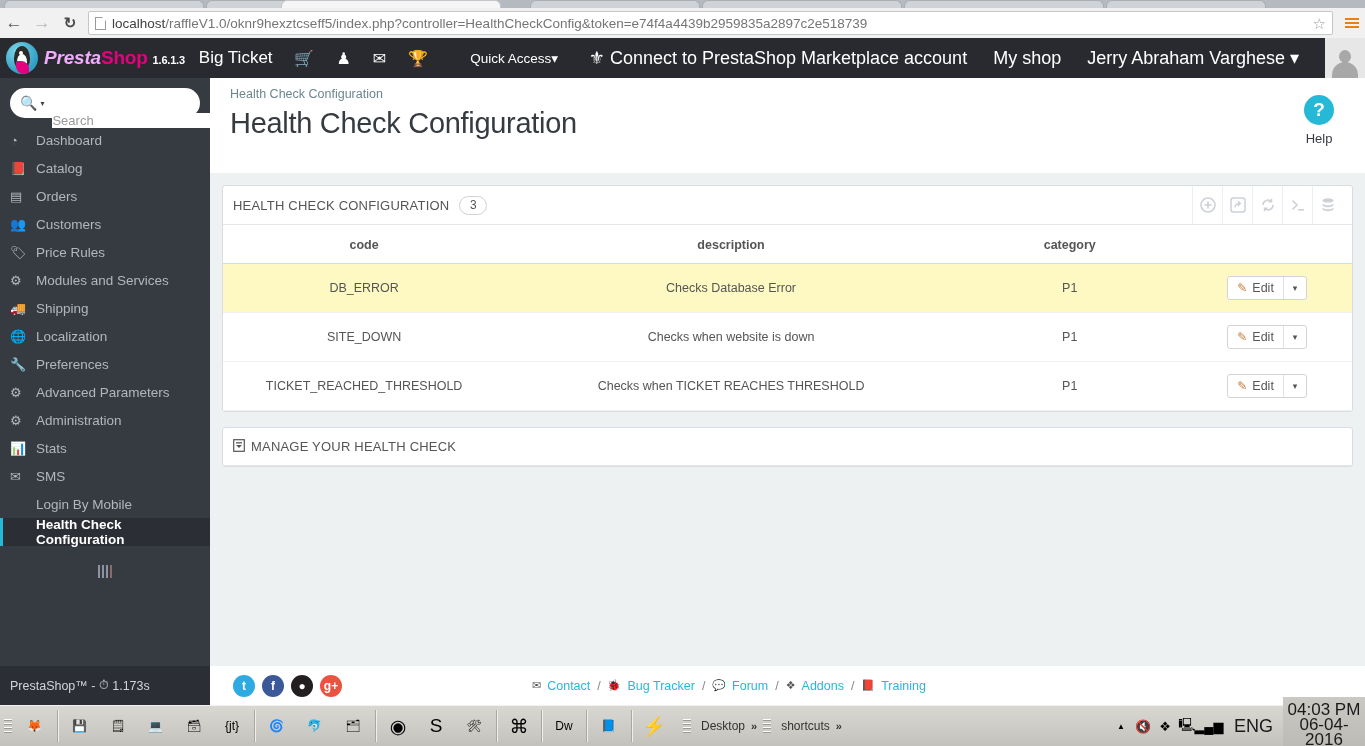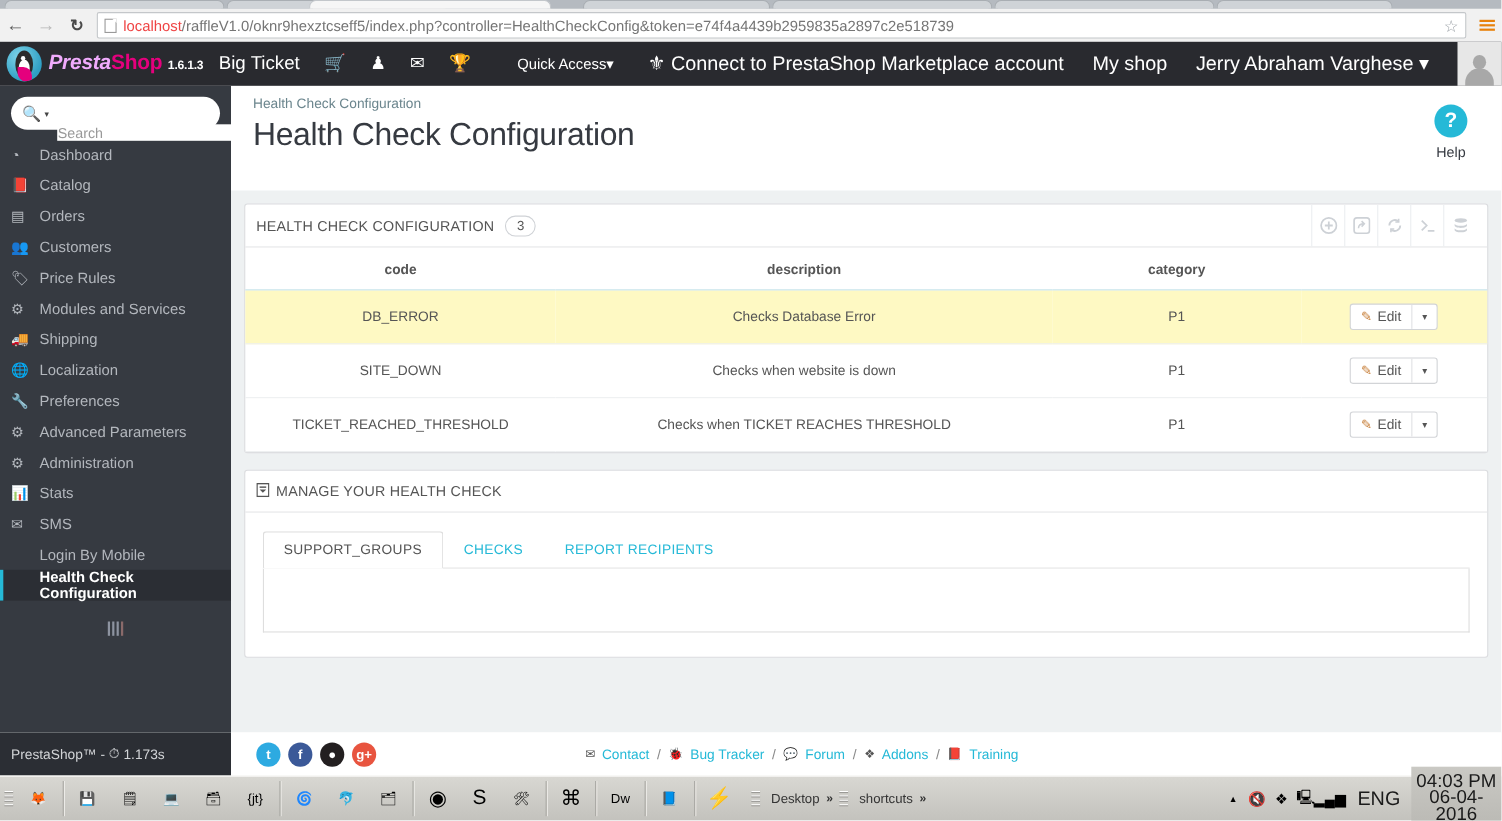--- a/index.html
+++ b/index.html
@@ -17,21 +17,21 @@
   .tabstrip .tab.active { background: #f6f6f6; border-color: #c3c7cb; }
   #urlbar-row { position: absolute; top: 8px; left: 0; width: 1365px; height: 30px; background: #f1f1f1; display: flex; align-items: center; }
   .navbtn { width: 28px; height: 28px; display: flex; align-items: center; justify-content: center; color: #5a5a5a; font-size: 17px; }
   .navbtn.disabled { color: #b7b7b7; }
   .navbtn.reload { font-size: 15px; color: #4a4a4a; font-weight: bold; }
   #urlbox { flex: 1; height: 24px; margin: 0 6px 0 4px; background: #fff; border: 1px solid #c4c7ca; border-radius: 2px;
             display: flex; align-items: center; padding: 0 6px; font-size: 13.5px; color: #222; position: relative; }
   .page-ico { width: 11px; height: 13px; border: 1px solid #9a9a9a; background: #fff; margin-right: 6px; position: relative; flex: none; }
   .page-ico:after { content:""; position:absolute; right:-1px; top:-1px; border-left:4px solid transparent; border-top:4px solid #fff; }
   #url-text { white-space: nowrap; overflow: hidden; }
-  #url-text .host { color: #ef4444; }
+  #url-text .host { color: #404040; }
   #url-text .path { color: #757575; }
   .star-ico { position: absolute; right: 6px; top: 3px; color: #9aa0a6; font-size: 15px; }
   .hamburger { width: 26px; display:flex; flex-direction: column; align-items: center; justify-content: center; gap: 2px; }
   .hamburger i { display: block; width: 14px; height: 2px; background: #e8820c; }
 
   
   #ps-header { position: absolute; top: 38px; left: 0; width: 1365px; height: 40px; background: #292a2f; display: flex; align-items: center; z-index: 20; }
   #ps-logo { width: 44px; height: 40px; display: flex; align-items: center; justify-content: center; }
   .penguin { width: 32px; height: 32px; border-radius: 50%; background: radial-gradient(circle at 35% 30%, #7fd4e8, #2f9fc4 70%); position: relative; overflow: hidden; }
   .penguin:before { content:""; position:absolute; left:8px; top:4px; width:16px; height:24px; border-radius: 50% 50% 45% 45%; background:#2b2b2b; }
@@ -389,28 +389,20 @@
       <div class="panel2-head">
         <span class="ico">
           <svg width="12" height="13" viewBox="0 0 12 13">
               <rect x="0.7" y="0.7" width="10.6" height="11.6" fill="none" stroke="#555" stroke-width="1.2"></rect>
               <rect x="3" y="3.2" width="6" height="1.3" fill="#555"></rect>
               <path d="M3 6h6l-3 3z" fill="#555"></path>
             </svg>
         </span>
         <span class="panel-title">MANAGE YOUR HEALTH CHECK</span>
       </div>
-      <div class="tabs-wrap">
-        <div class="tab-row" id="tab-row">
-            <div class="tab-item active">SUPPORT_GROUPS</div>
-            <div class="tab-item">CHECKS</div>
-            <div class="tab-item">REPORT RECIPIENTS</div>
-          </div>
-        <div class="tab-pane"></div>
-      </div>
     </div>
 
   </div>
 </div>
 
 <div id="footer">
   <div id="footer-left">
     <span>PrestaShop™ -</span>&nbsp;<span>⏱</span>&nbsp;<span>1.173s</span>
   </div>
   <div id="footer-right">

